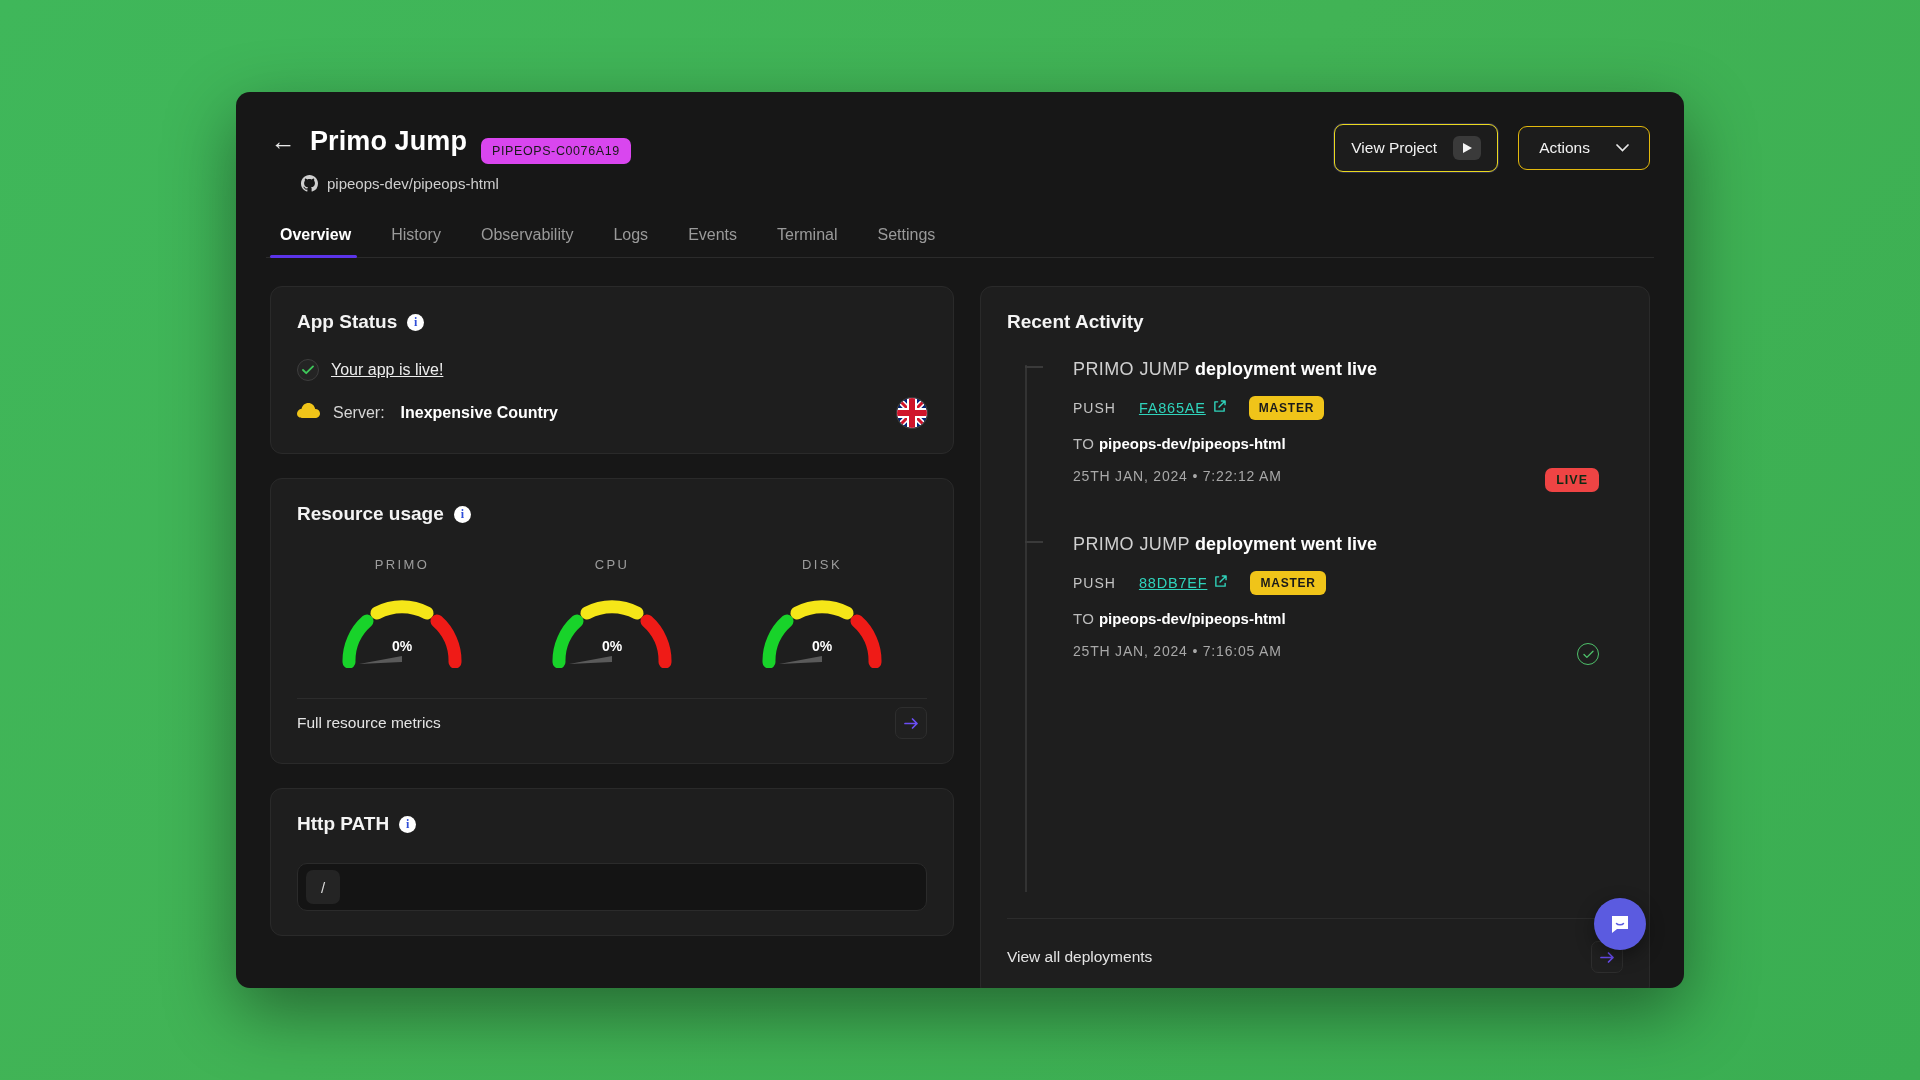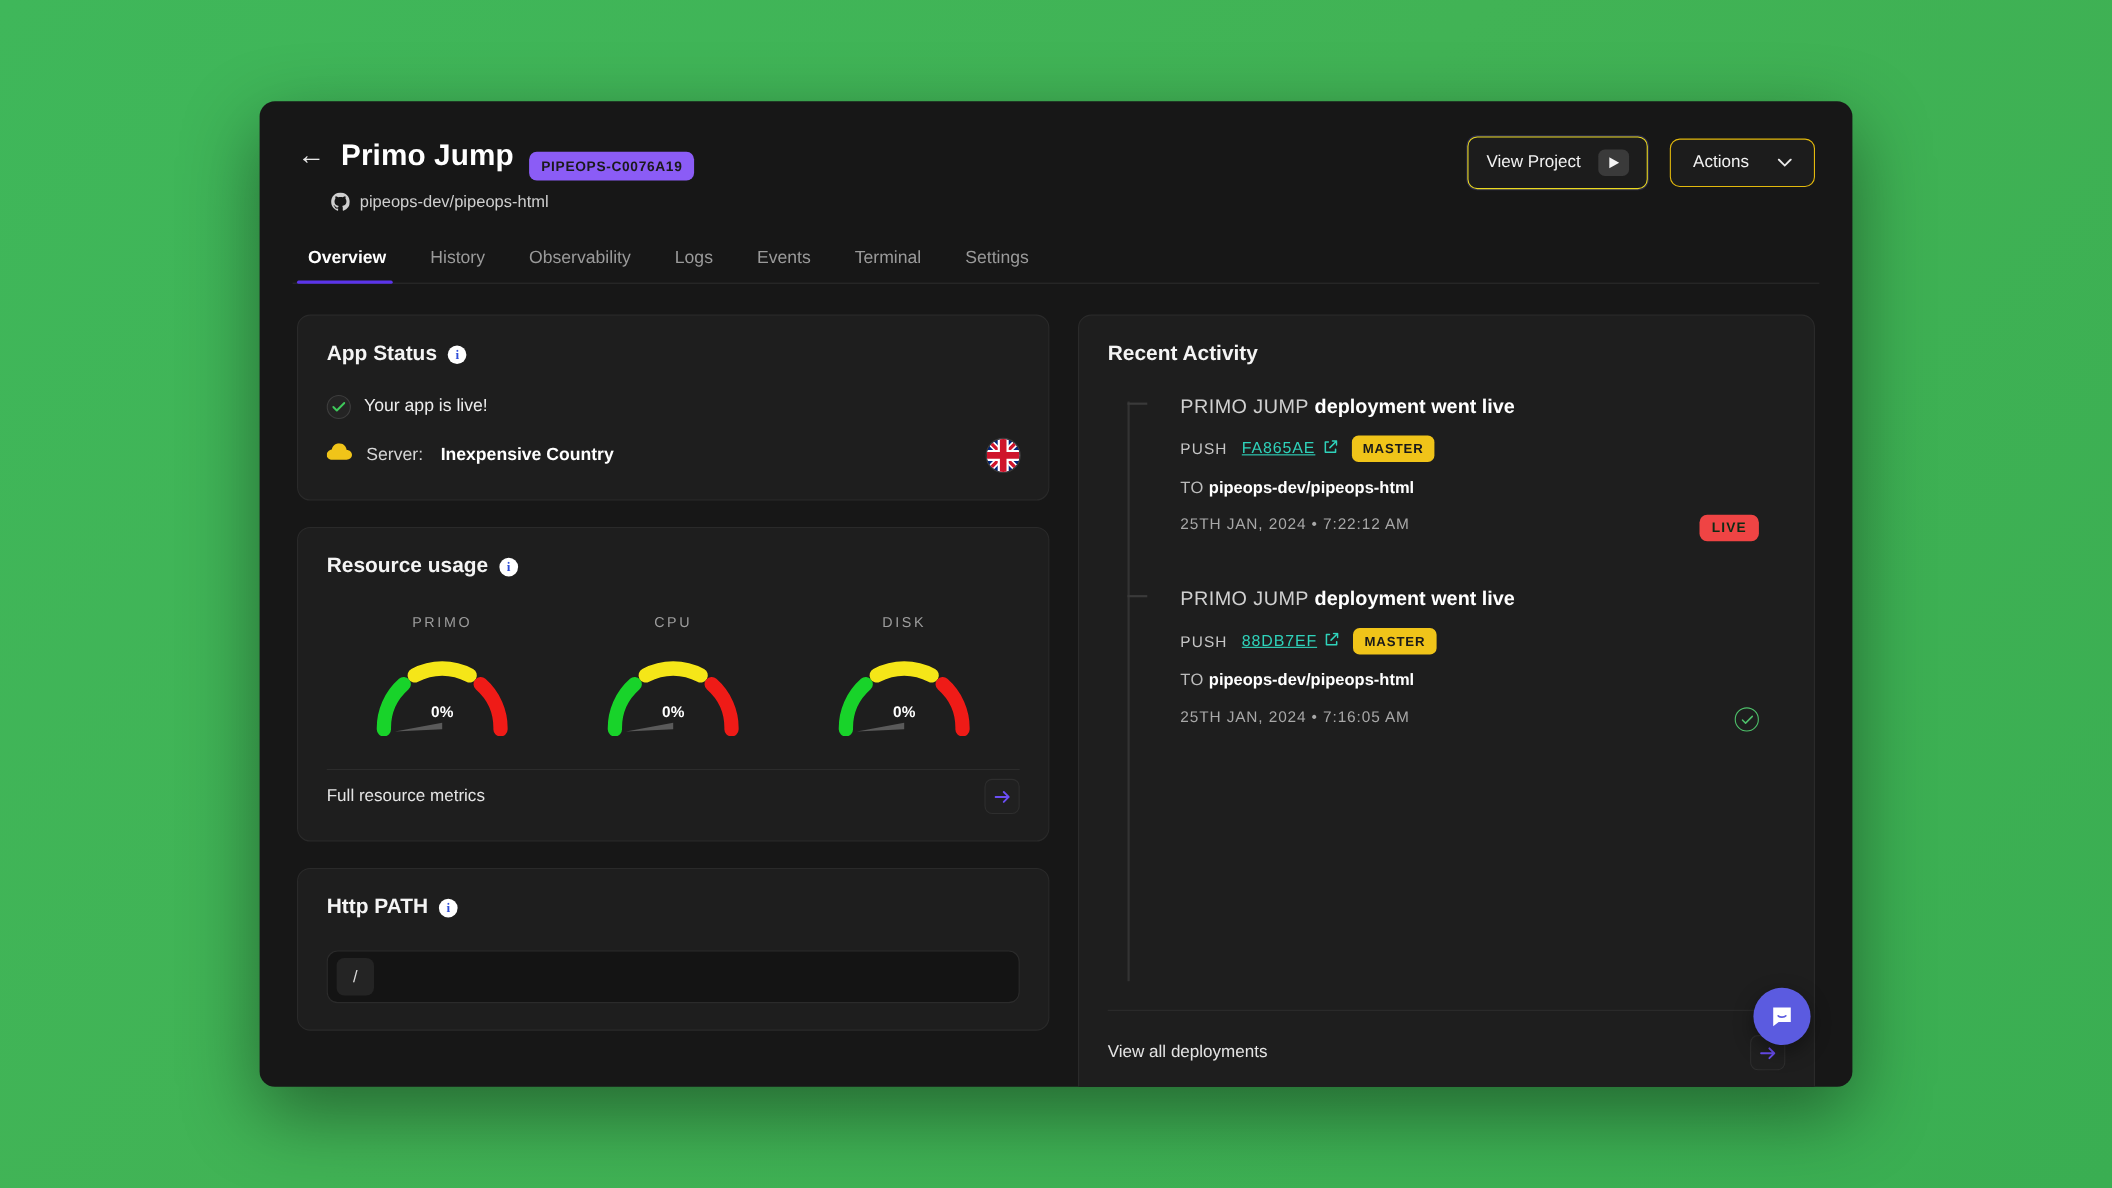--- a/index.html
+++ b/index.html
@@ -54,24 +54,24 @@
     cursor: pointer;
     user-select: none;
   }
   .page-title {
     font-size: 27px;
     font-weight: 700;
     color: #ffffff;
     letter-spacing: .1px;
   }
   .id-badge {
-    background: #8b5cf6;
+    background: #d946ef;
     color: #1a1a1a;
     font-size: 12.5px;
-    font-weight: 700;
+    font-weight: 400;
     letter-spacing: .6px;
     padding: 6px 11px;
     border-radius: 7px;
     white-space: nowrap;
     margin-top: 20px;
   }
   .repo-line {
     display: flex;
     align-items: center;
     gap: 9px;
@@ -191,20 +191,21 @@
 
   
   .status-card { padding-bottom: 30px; }
   .status-live {
     display: flex;
     align-items: center;
     gap: 12px;
     margin-top: 26px;
     color: #ededed;
     font-size: 16px;
+    text-decoration: underline;
   }
   .check-circle {
     width: 22px; height: 22px;
     border-radius: 50%;
     border: 1px solid #3d3d3d;
     background: #242424;
     display: inline-flex;
     align-items: center;
     justify-content: center;
   }
@@ -328,21 +329,21 @@
     position: absolute;
     left: -2px; top: 7px;
     width: 18px; height: 2px;
     background: #3a3a3a;
   }
   .act-line1 { font-size: 18px; color: #d0d0d0; letter-spacing: .4px; }
   .act-line1 b { color: #ffffff; font-weight: 700; letter-spacing: 0; }
   .act-line2 {
     display: flex;
     align-items: center;
-    gap: 13px;
+    gap: 23px;
     margin-top: 16px;
     font-size: 14px;
     letter-spacing: 1px;
     color: #c5c5c5;
   }
   .commit-link {
     color: #2fd3bb;
     text-decoration: underline;
     font-size: 14.5px;
     letter-spacing: .8px;

